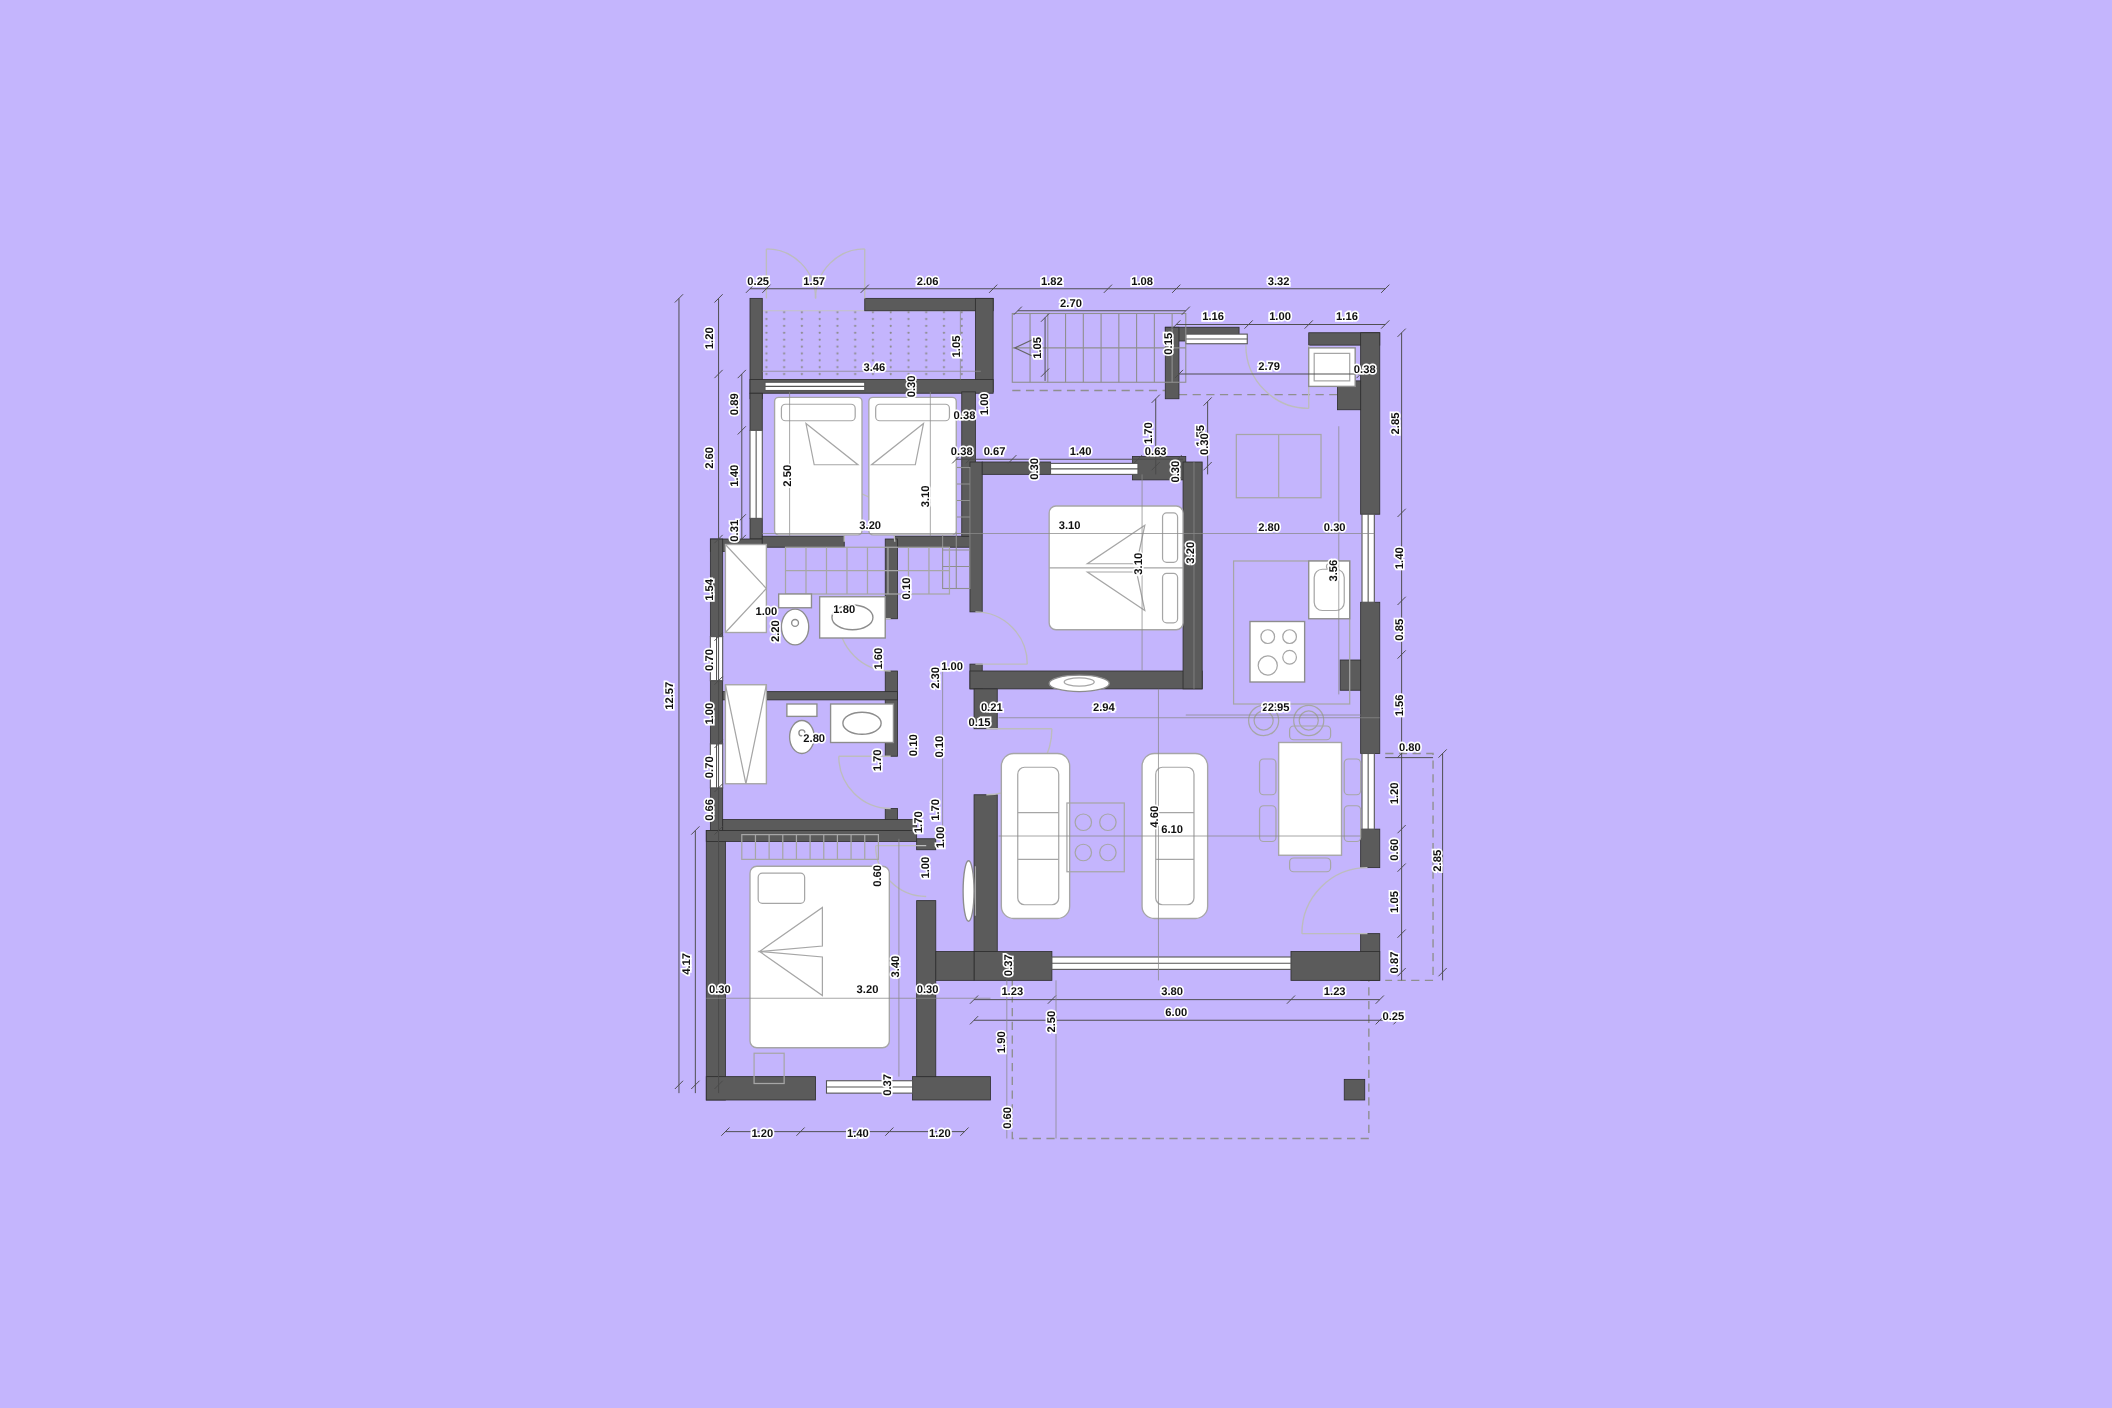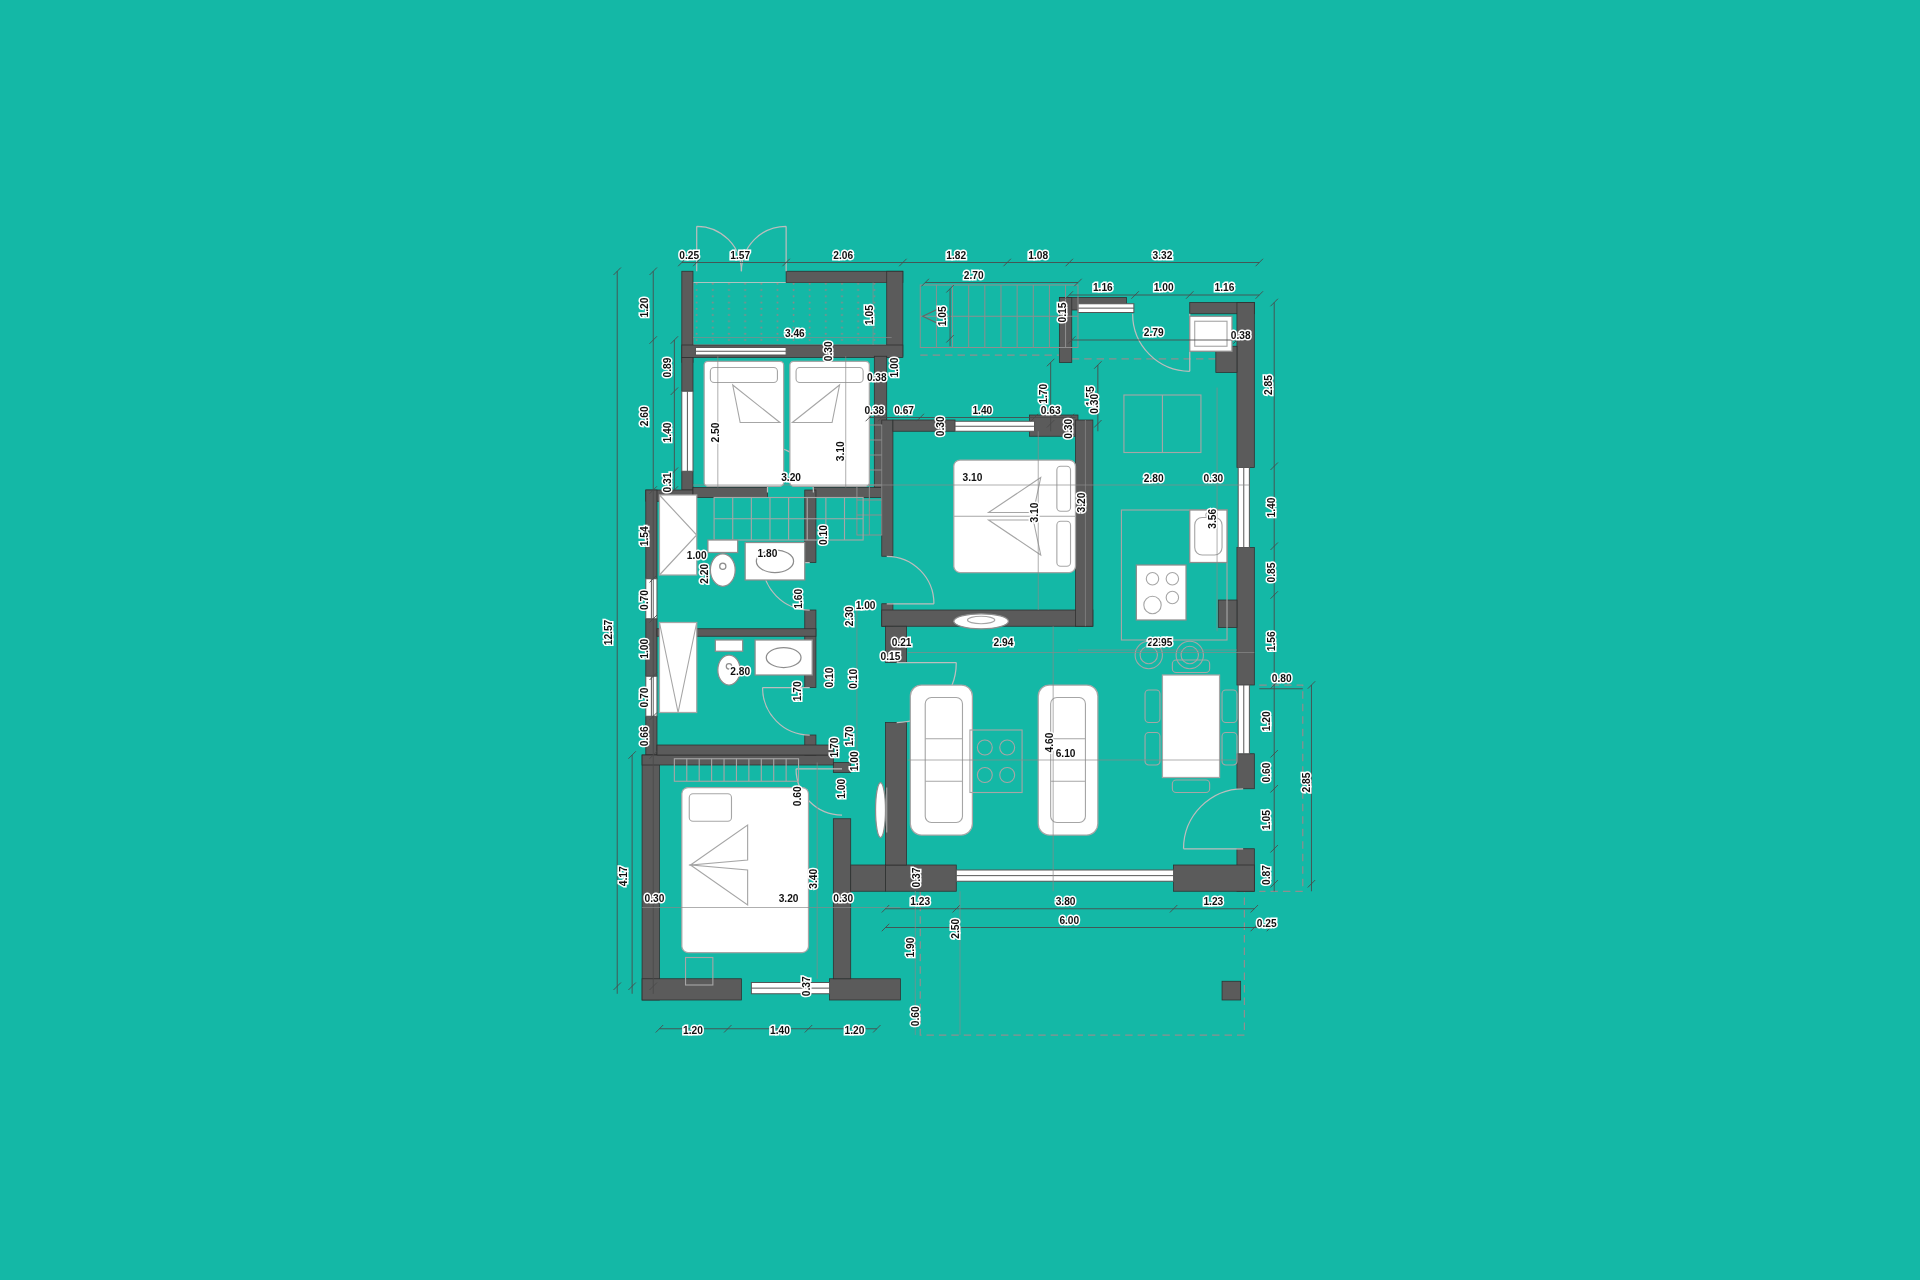--- a/index.html
+++ b/index.html
@@ -1,16 +1,16 @@
 <!DOCTYPE html>
 <html style="--wall: #5b5b5b;"><head>
 <meta charset="utf-8">
 <style>
   html,body{margin:0;padding:0;background:#ffffff;}
-  .page{width:1920px;height:1280px;background:#14b8a6;position:relative;overflow:hidden;}
+  .page{width:1920px;height:1280px;background:#c4b5fd;position:relative;overflow:hidden;}
   svg{display:block;}
   .wall{fill:var(--wall,#5b5b5b);stroke:#2e2e2e;stroke-width:.6;}
   .furn{stroke:#a6a6a6;stroke-width:1;fill:#ffffff;}
   .furnl{stroke:#a6a6a6;stroke-width:.9;fill:none;}
   .fix{stroke:#8d8d8d;stroke-width:1;fill:#fff;}
   .dim{stroke:#4a4a4a;stroke-width:.7;fill:none;}
   .xline{stroke:#8a8a8a;stroke-width:.55;fill:none;}
   .dash{stroke:#8f8f8f;stroke-width:1;fill:none;stroke-dasharray:6 4;}
   .win{fill:#fff;stroke:#555;stroke-width:.8;}
   .door{stroke:#bdbdbd;stroke-width:1;fill:none;}

